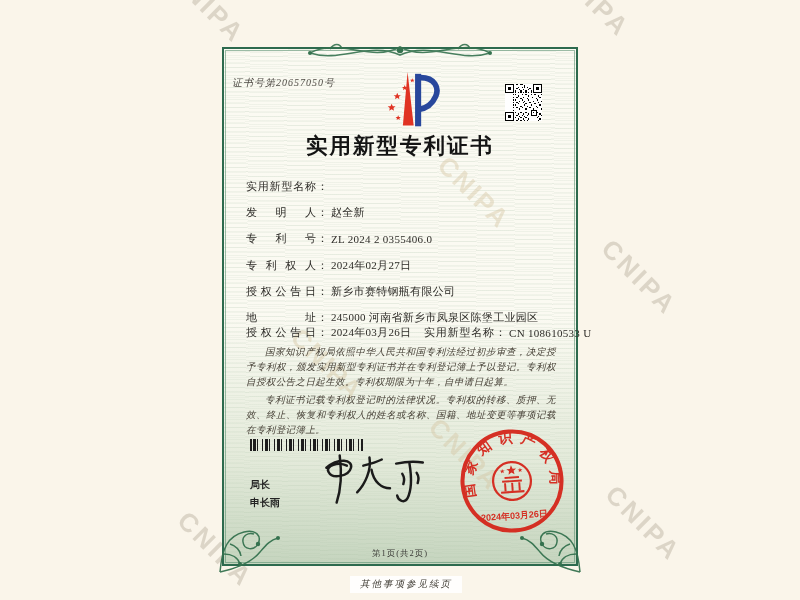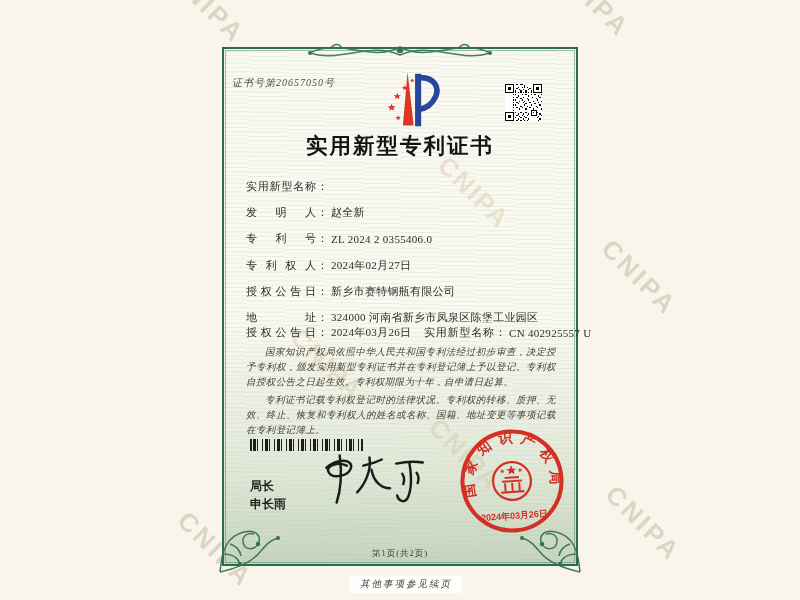--- a/index.html
+++ b/index.html
@@ -54,22 +54,22 @@
   .body-text p { text-indent:2em; }
   .body-text p + p { margin-top:3px; }
 
   .barcode { position:absolute; left:26px; top:390px; width:113px; height:12px; z-index:2;
              background-image:repeating-linear-gradient(90deg,
                #1d1d1d 0 1.5px, transparent 1.5px 3px,
                #1d1d1d 3px 6px, transparent 6px 7.5px,
                #1d1d1d 7.5px 8.5px, transparent 8.5px 12px); }
 
   .signer { position:absolute; left:26px; top:428px; z-index:2;
-            font-family:Liberation Sans, sans-serif;
-            font-weight:bold; font-size:12px; line-height:18px; color:#222; }
+            font-family:Liberation Mono, monospace;
+            font-weight:bold; font-size:10px; line-height:18px; color:#222; }
 
   .signature { position:absolute; left:88px; top:400px; width:118px; height:62px; z-index:3; }
 
   .seal { position:absolute; left:234px; top:378px; width:108px; height:108px; z-index:3;
           transform:rotate(-4deg); opacity:.95; }
 
   .page-ind { position:absolute; left:0; right:0; top:499px; text-align:center;
               font-size:8.5px; color:#3a3a36; letter-spacing:1px; z-index:2; }
 
   
@@ -207,34 +207,34 @@
         <span class="fvalue">2024年02月27日</span>
       </div>
       <div class="frow">
         <span class="flabel">授权公告日</span>
           <span class="fcolon">：</span>
         <span class="fvalue">新乡市赛特钢瓶有限公司</span>
       </div>
       <div class="frow">
         <span class="flabel">地址</span>
           <span class="fcolon">：</span>
-        <span class="fvalue">324000 河南省新乡市凤泉区陈堡工业园区</span>
+        <span class="fvalue">245000 河南省新乡市凤泉区陈堡工业园区</span>
       </div>
     </div>
 
     <div class="grant">
       <div class="gpair gpair-l">
         <span class="flabel">授权公告日</span>
           <span class="fcolon">：</span>
         <span class="fvalue">2024年03月26日</span>
       </div>
       <div class="gpair">
         <span class="flabel">实用新型名称</span>
           <span class="fcolon">：</span>
-        <span class="fvalue">CN 402925557 U</span>
+        <span class="fvalue">CN 108610533 U</span>
       </div>
     </div>
 
     <div class="body-text">
       <p>国家知识产权局依照中华人民共和国专利法经过初步审查，决定授予专利权，颁发实用新型专利证书并在专利登记簿上予以登记。专利权自授权公告之日起生效。专利权期限为十年，自申请日起算。</p>
       <p>专利证书记载专利权登记时的法律状况。专利权的转移、质押、无效、终止、恢复和专利权人的姓名或名称、国籍、地址变更等事项记载在专利登记簿上。</p>
     </div>
 
     <div class="barcode"></div>
 

